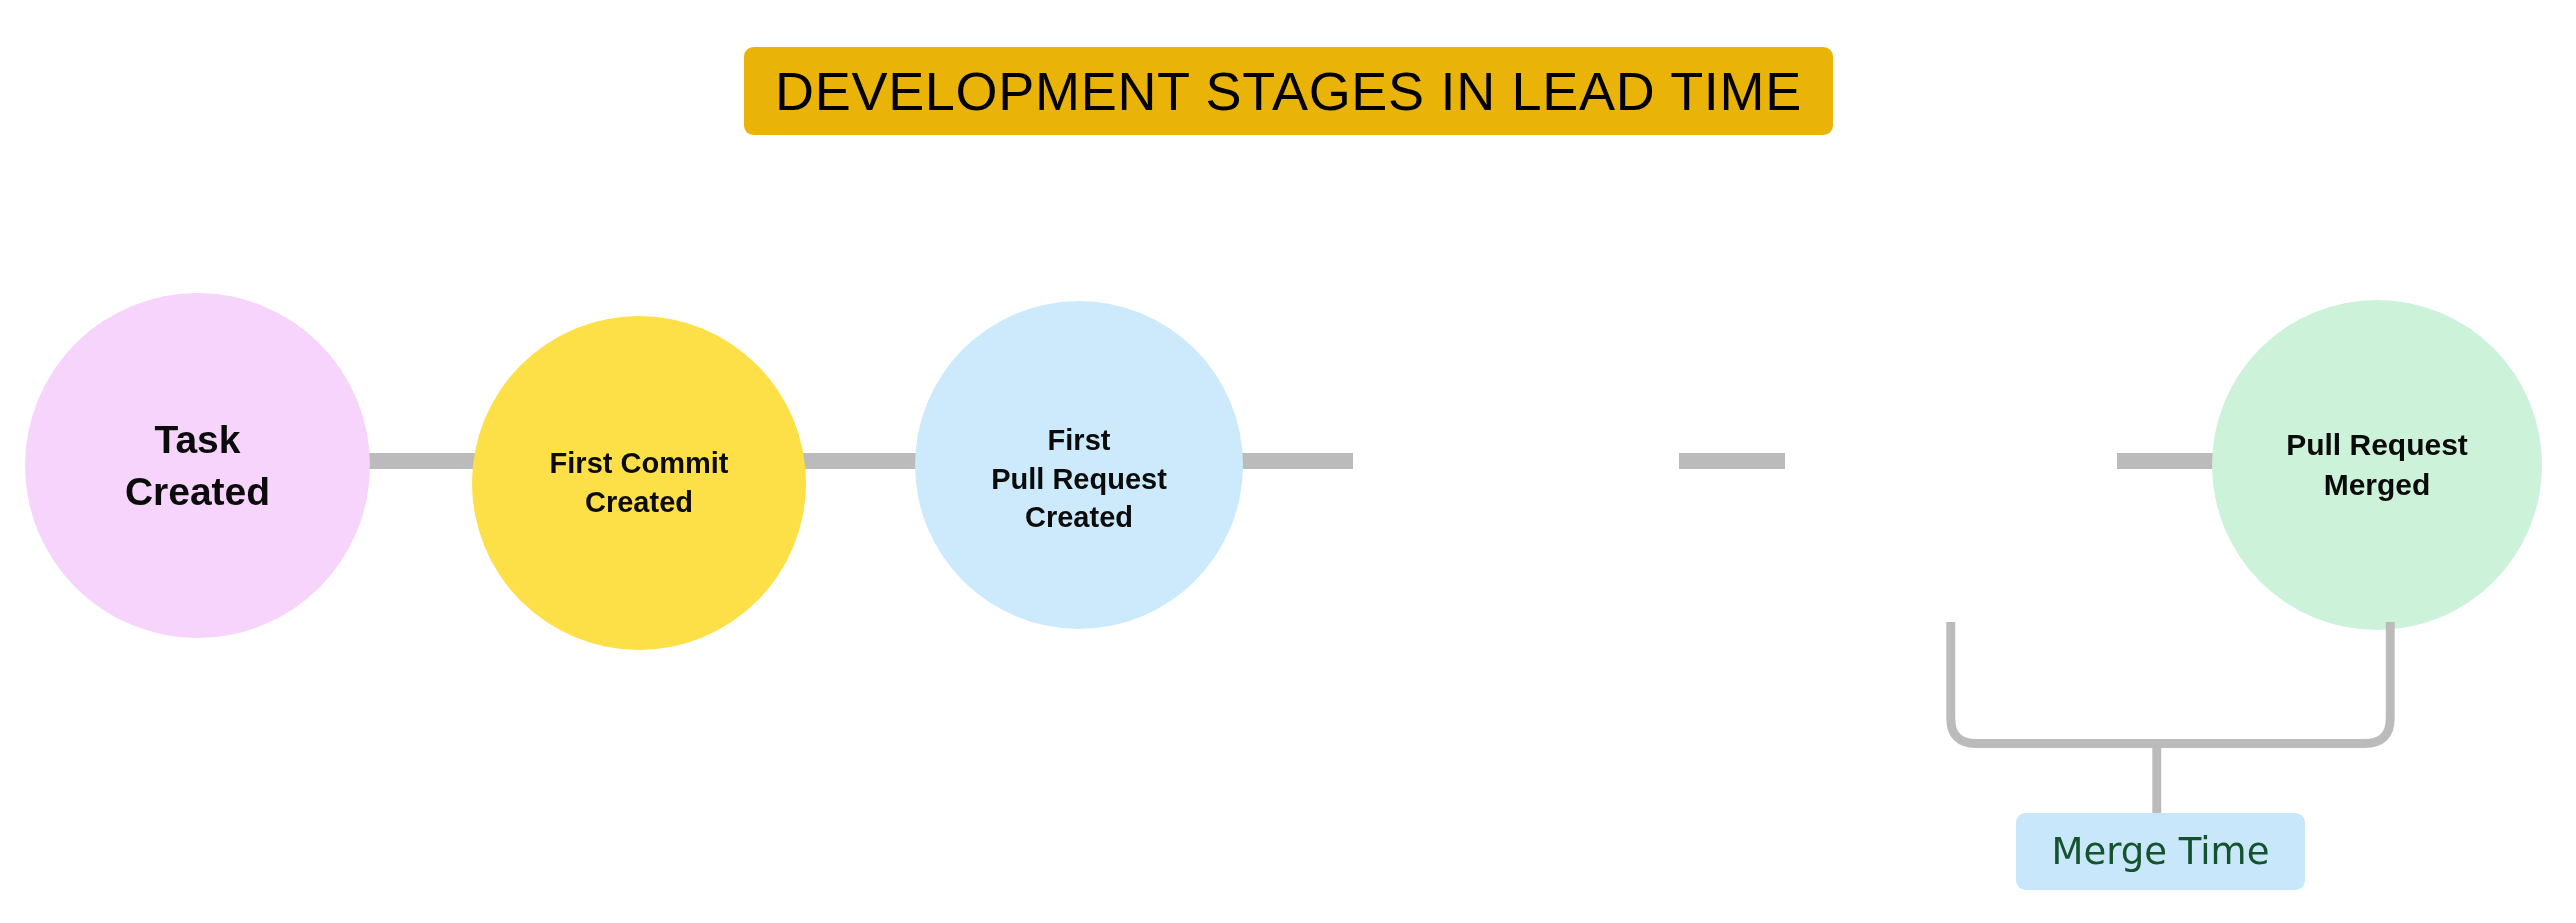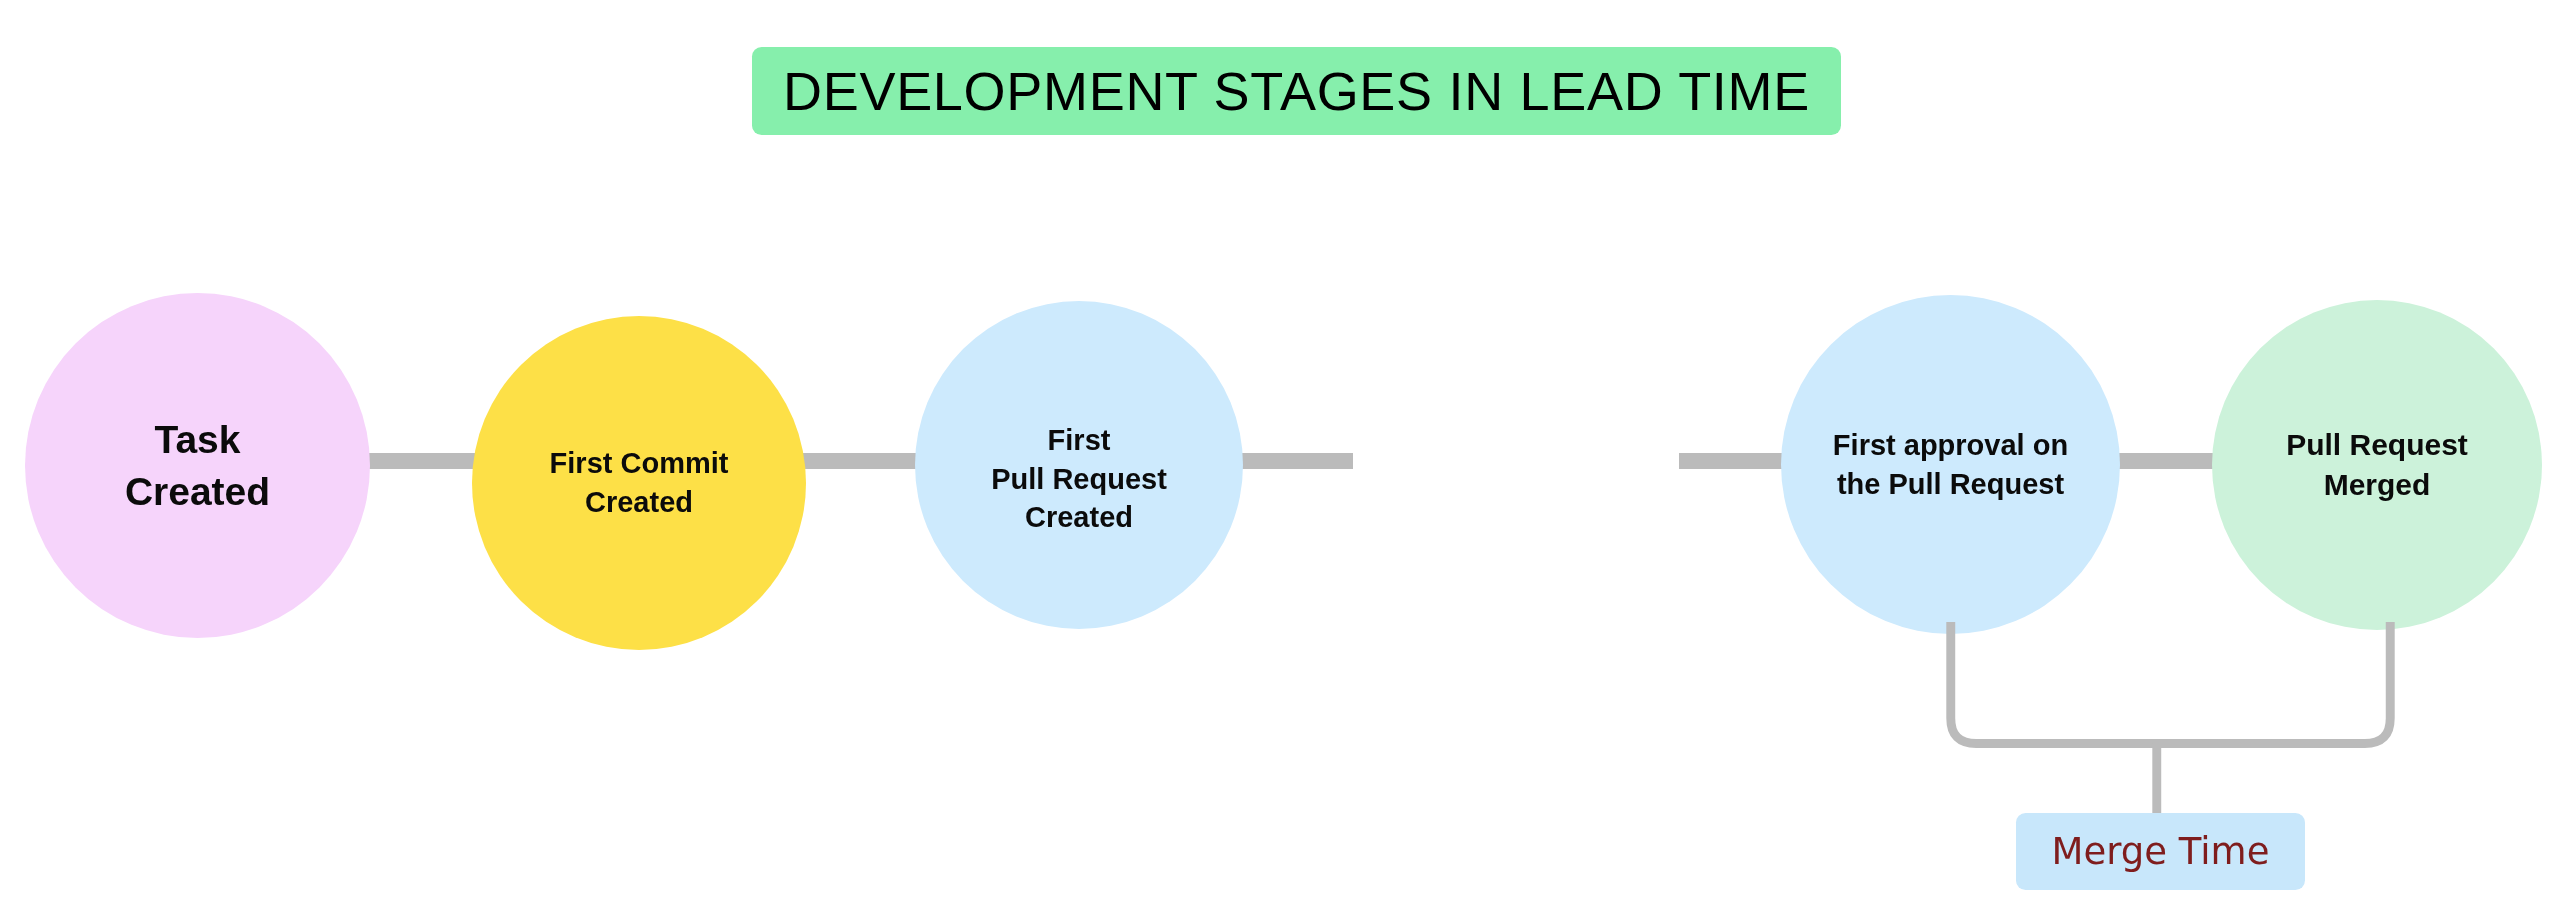--- a/index.html
+++ b/index.html
@@ -87,31 +87,31 @@
     border-radius: 9.6px;
     display: flex;
     align-items: center;
     justify-content: center;
     box-sizing: border-box;
   }
   #merge-time-text {
     font-family: "DejaVu Sans", sans-serif;
     font-size: 37px;
     font-weight: 400;
-    color: #7f1d1d;
+    color: #14532d;
     line-height: 1;
     white-space: nowrap;
   }
 </style>
 </head>
 <body>
 
 <div id="canvas" style="background: rgb(255, 255, 255);">
 
-  <div id="title-banner" style="background: #86efac; margin-left: 8px;">
+  <div id="title-banner" style="background: #eab308;">
     <span id="title-text" style="color: rgb(0, 0, 0);">DEVELOPMENT STAGES IN LEAD TIME</span>
   </div>
 
   <div class="connector" style="left: 365px; top: 453px; width: 111px; background: rgb(187, 187, 187);"></div>
   <div class="connector" style="left: 802px; top: 453px; width: 118px; background: rgb(187, 187, 187);"></div>
   <div class="connector" style="left: 1241px; top: 453px; width: 112px; background: rgb(187, 187, 187);"></div>
   <div class="connector" style="left: 1679px; top: 453px; width: 106px; background: rgb(187, 187, 187);"></div>
   <div class="connector" style="left: 2117px; top: 453px; width: 98px; background: rgb(187, 187, 187);"></div>
 
   <div class="stage-node" style="left: 25px; top: 293px; width: 345px; height: 345px; background: rgb(246, 212, 251);">
@@ -120,24 +120,20 @@
   </div>
   <div class="stage-node" style="left: 472px; top: 316px; width: 334px; height: 334px; background: #fde047;">
     <span class="stage-label" style="font-size: 29px;">First Commit
 Created</span>
   </div>
   <div class="stage-node" style="left: 915px; top: 301px; width: 328px; height: 328px; background: rgb(205, 234, 253);">
     <span class="stage-label" style="font-size: 29px; margin-top: 28px;">First
 Pull Request
 Created</span>
   </div>
-  <div class="stage-node" style="left: 1781px; top: 295px; width: 339px; height: 339px; background: rgb(205, 234, 253);">
-    <span class="stage-label" style="font-size: 29px;">First approval on
-the Pull Request</span>
-  </div>
   <div class="stage-node" style="left: 2212px; top: 300px; width: 330px; height: 330px; background: rgb(204, 242, 218);">
     <span class="stage-label" style="font-size: 30px;">Pull Request
 Merged</span>
   </div>
 
   <svg id="merge-bracket" viewBox="0 0 680 300" width="467" height="206" fill="none" xmlns="http://www.w3.org/2000/svg">
     <path id="bracket-path" d="M 20 0 L 20 140 Q 20 177 57 177 L 623 177 Q 660 177 660 140 L 660 0" stroke="#bbbbbb" stroke-width="13" fill="none" stroke-linecap="butt"></path>
     <path id="bracket-stub" d="M 320 177 L 320 285" stroke="#bbbbbb" stroke-width="13" fill="none" stroke-linecap="butt"></path>
   </svg>
 

